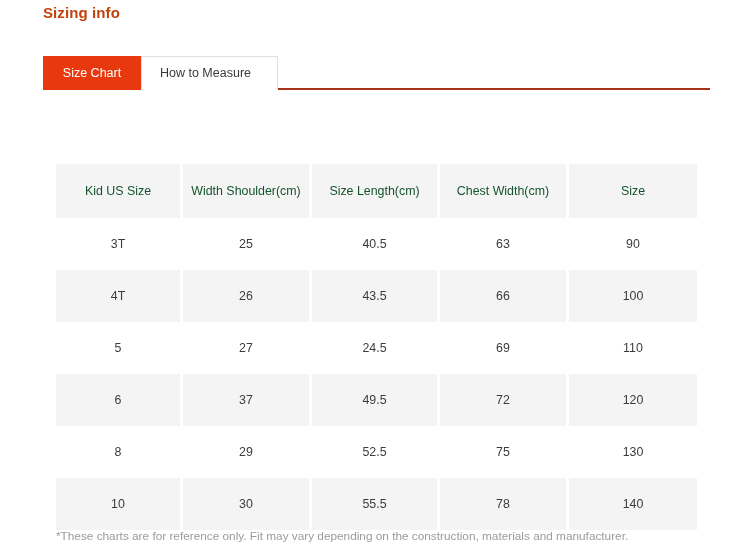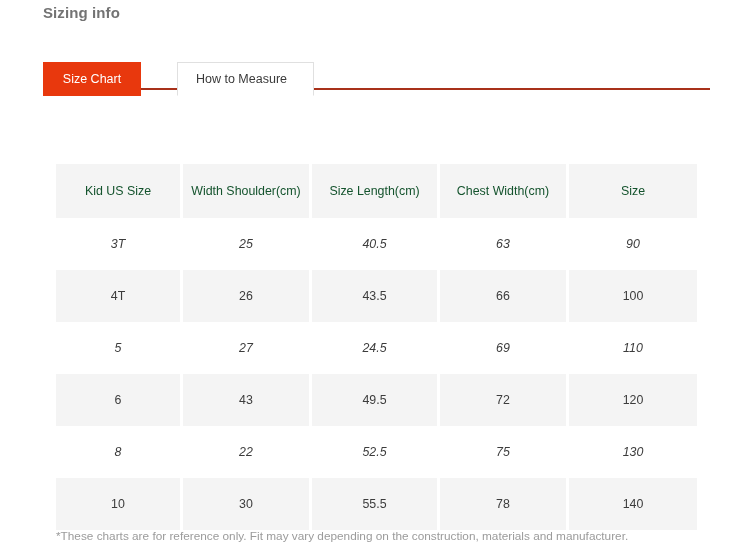--- a/index.html
+++ b/index.html
@@ -21,21 +21,21 @@
     overflow: hidden;
   }
 
   
   .page-title {
     position: absolute;
     left: 43px;
     top: 4px;
     font-size: 15px;
     font-weight: bold;
-    color: #737373;
+    color: #c2410c;
     letter-spacing: 0.1px;
   }
 
   
   .tabs-wrap {
     position: absolute;
     left: 43px;
     top: 56px;
     width: 667px;
     height: 34px;
@@ -44,26 +44,25 @@
     position: absolute;
     left: 0;
     top: 32px;
     width: 667px;
     height: 2px;
     background: #a8311a;
   }
   .tabs-row {
     position: absolute;
     left: 0;
-    top: 6px;
+    top: 0;
     display: flex;
     align-items: stretch;
     height: 34px;
     z-index: 2;
-    gap: 36px;
   }
   .tab {
     height: 34px;
     display: flex;
     align-items: center;
     justify-content: center;
     font-size: 12.5px;
     padding: 0 16px;
     cursor: pointer;
     user-select: none;
@@ -120,21 +119,21 @@
     height: 54px;
     background: #f4f4f4;
     font-size: 12.4px;
     color: #14532d;
   }
   .size-table tbody td {
     height: 52px;
     font-size: 12.4px;
     color: #3c3c3c;
   }
-  .size-table tbody tr.odd td { background: #ffffff; font-style: italic; }
+  .size-table tbody tr.odd td { background: #ffffff; }
   .size-table tbody tr.even td { background: #f4f4f4; }
 
   .col-0 { width: 127px; }
   .col-1 { width: 129px; }
   .col-2 { width: 128px; }
   .col-3 { width: 129px; }
   .col-4 { width: 128px; }
 
   
   .footnote {
@@ -190,28 +189,28 @@
       </tr>
       <tr class="odd">
         <td class="col-0">5</td>
         <td class="col-1">27</td>
         <td class="col-2">24.5</td>
         <td class="col-3">69</td>
         <td class="col-4">110</td>
       </tr>
       <tr class="even">
         <td class="col-0">6</td>
-        <td class="col-1">43</td>
+        <td class="col-1">37</td>
         <td class="col-2">49.5</td>
         <td class="col-3">72</td>
         <td class="col-4">120</td>
       </tr>
       <tr class="odd">
         <td class="col-0">8</td>
-        <td class="col-1">22</td>
+        <td class="col-1">29</td>
         <td class="col-2">52.5</td>
         <td class="col-3">75</td>
         <td class="col-4">130</td>
       </tr>
       <tr class="even">
         <td class="col-0">10</td>
         <td class="col-1">30</td>
         <td class="col-2">55.5</td>
         <td class="col-3">78</td>
         <td class="col-4">140</td>

